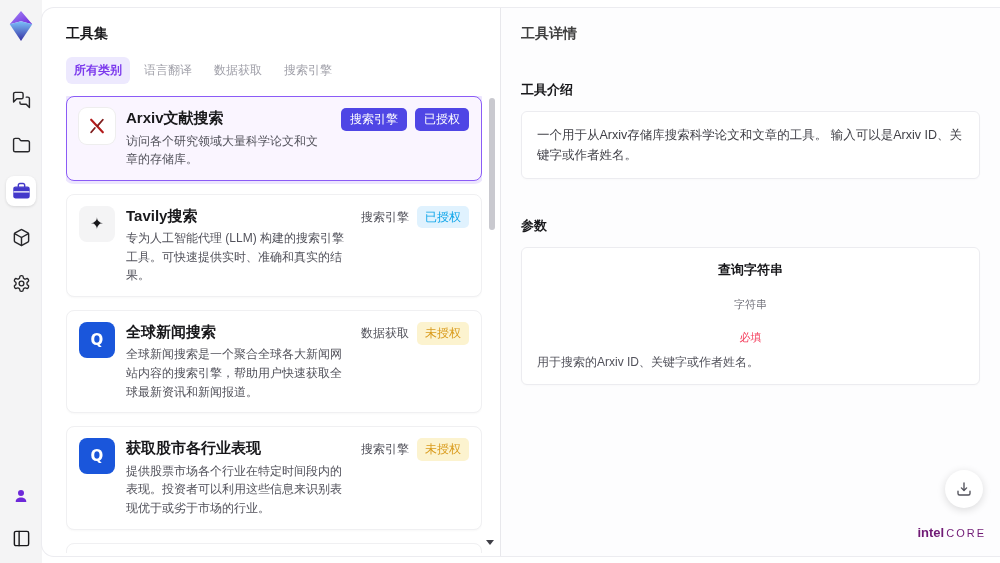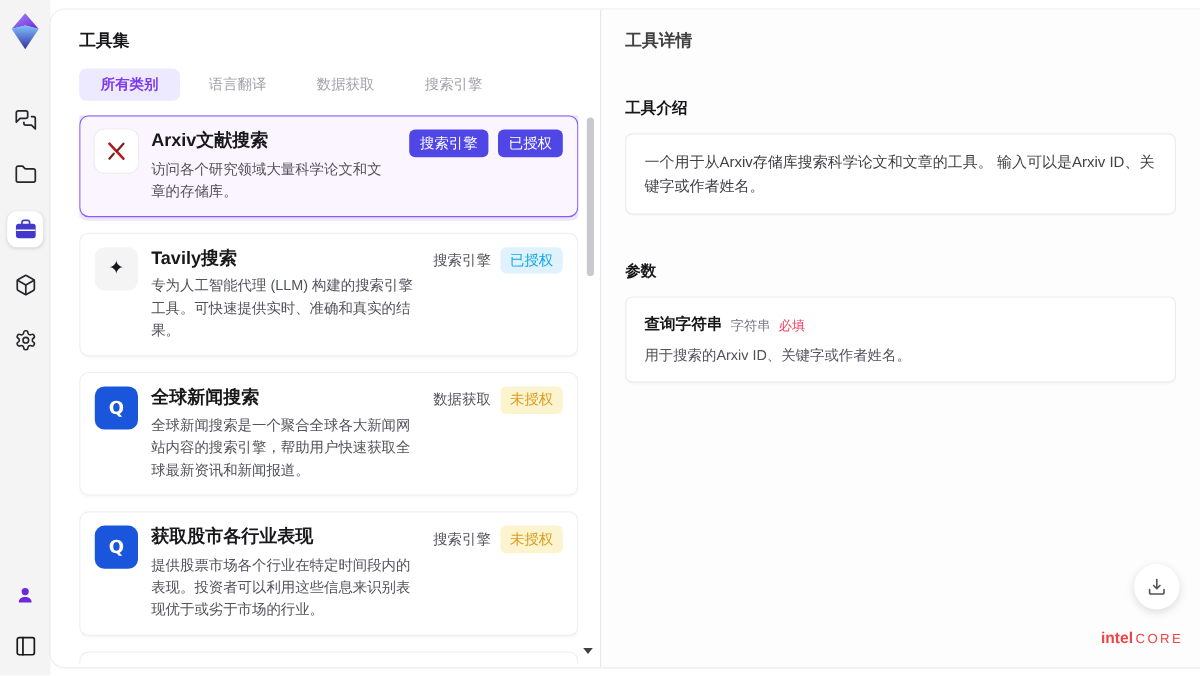--- a/index.html
+++ b/index.html
@@ -14,21 +14,21 @@
   .nav-btn.active { background:#ffffff; box-shadow:0 1px 3px rgba(0,0,0,.12); color:#4338ca; }
   .side-bottom { margin-top:auto; display:flex; flex-direction:column; gap:12px; align-items:center; }
 
   
   .content { flex:1; display:flex; background:#ffffff; margin:8px 0 7px; border-top-left-radius:12px; border-bottom-left-radius:12px; box-shadow:0 0 0 1px #ececf0; overflow:hidden; }
 
   
   .list-panel { width:458px; flex:none; padding:17px 0 0 24px; position:relative; }
   .page-title { font-size:14px; font-weight:700; color:#18181b; }
   .tabs { margin-top:14px; display:flex; gap:6px; align-items:center; }
-  .tab { font-size:12px; color:#a1a1aa; padding:5px 18px; border-radius:6px; cursor:pointer; white-space:nowrap; }
+  .tab { font-size:12px; color:#a1a1aa; padding:5px 8px; border-radius:6px; cursor:pointer; white-space:nowrap; }
   .tab.active { background:#ede9fe; color:#7c3aed; font-weight:700; }
 
   .tool-list { margin-top:12px; margin-right:18px; display:flex; flex-direction:column; gap:13px; height:457px; overflow:hidden; }
   .tool-card { display:flex; gap:11px; padding:11px 12px; border:1px solid #f0f0f2; border-radius:8px; background:#fff; box-shadow:0 1px 2px rgba(0,0,0,.03); cursor:pointer; }
   .tool-card.selected { border-color:#8b5cf6; background:#faf5ff; box-shadow:0 0 0 3px rgba(139,92,246,.16); }
   .tool-icon { width:36px; height:36px; flex:none; border-radius:8px; background:#f4f4f5; display:flex; align-items:center; justify-content:center; overflow:hidden; }
   .tool-icon.arxiv-icon { background:#ffffff; box-shadow:0 0 0 1px #eeeeee; }
   .tool-icon.news-search-icon { background:#1a56db; }
   .q { color:#fff; font-weight:800; font-size:15px; font-family:"DejaVu Sans",sans-serif; }
   .sparkle { font-size:16px; color:#18181b; line-height:1; }
@@ -46,28 +46,28 @@
 
   .scrollbar-thumb { position:absolute; right:5px; top:90px; width:6px; height:132px; border-radius:3px; background:#c9c9cf; cursor:pointer; }
   .scroll-down-arrow { position:absolute; right:6px; bottom:11px; width:0; height:0; border-left:4px solid transparent; border-right:4px solid transparent; border-top:5px solid #3f3f46; cursor:pointer; }
 
   
   .detail-panel { flex:1; border-left:1px solid #e8e8ec; background:#fdfdfe; padding:17px 20px; position:relative; }
   .detail-title { font-size:14px; font-weight:700; color:#404040; }
   .section-heading { font-size:13px; font-weight:700; color:#18181b; margin-top:38px; }
   .box { margin-top:12px; background:#fff; border:1px solid #ececf0; border-radius:6px; padding:13px 15px; box-shadow:0 1px 2px rgba(0,0,0,.02); }
   .intro-text { font-size:12.5px; color:#3f3f46; line-height:1.6; }
-  .param-head { display:flex; align-items:flex-end; gap:7px; }
+  .param-head { display:flex; align-items:center; gap:18px;flex-direction:column; }
   .param-name { font-size:13px; font-weight:700; color:#18181b; }
   .param-type { font-size:11px; color:#71717a; }
   .param-required { font-size:11px; color:#f43f5e; }
   .param-desc { margin-top:9px; font-size:12px; color:#52525b; }
 
   .fab { position:absolute; right:17px; bottom:48px; width:38px; height:38px; border-radius:50%; background:#fff; box-shadow:0 2px 8px rgba(0,0,0,.14); display:flex; align-items:center; justify-content:center; cursor:pointer; }
-  .intel-logo { position:absolute; right:14px; bottom:15px; color:#ef4444; white-space:nowrap; }
+  .intel-logo { position:absolute; right:14px; bottom:15px; color:#701a75; white-space:nowrap; }
   .intel-word { font-weight:700; font-size:13px; letter-spacing:0; }
   .core-word { font-weight:400; font-size:11px; letter-spacing:2px; text-transform:uppercase; margin-left:2px; }
 </style>
 </head>
 <body>
 
 <aside class="sidebar">
   <div class="logo">
     <svg width="30" height="32" viewBox="0 0 32 34">
       <defs>

